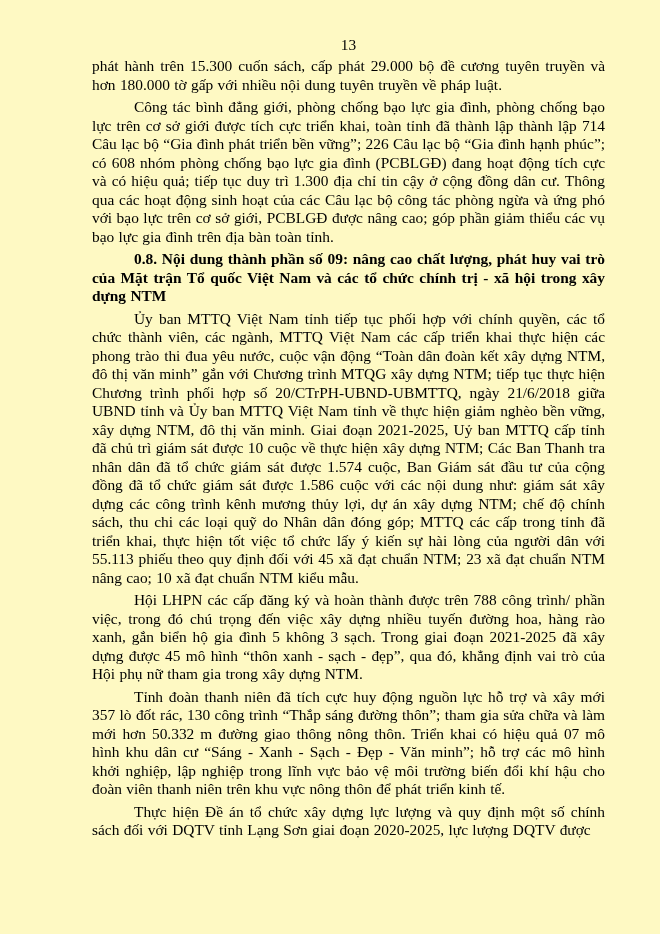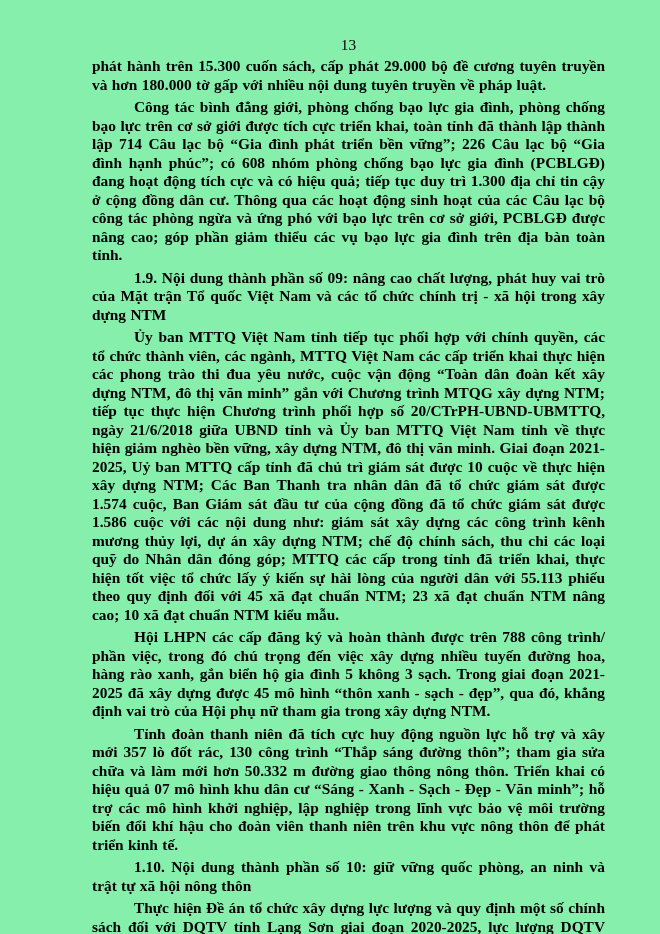--- a/index.html
+++ b/index.html
@@ -4,21 +4,21 @@
 <style>
   html, body {
     margin: 0;
     padding: 0;
     background: #ffffff;
   }
   .page {
     position: relative;
     width: 660px;
     height: 934px;
-    background: #86efac;
+    background: #fef9c3;
     color: #000000;
     font-family: "Liberation Serif", "DejaVu Serif", serif;
     overflow: hidden;
   }
   .page-number {
     position: absolute;
     top: 36px;
     left: 92px;
     width: 513px;
     text-align: center;
@@ -30,40 +30,38 @@
     top: 57px;
     left: 92px;
     width: 513px;
   }
   .doc-body p {
     margin: 4px 0 0 0;
     font-size: 15.4px;
     line-height: 18.5px;
     text-align: justify;
     word-spacing: 0.5px;
-    font-weight: bold;
   }
   .doc-body p:first-child {
     margin-top: 0;
   }
   .doc-body p.indent {
     text-indent: 42px;
   }
   .doc-body p.heading {
     font-weight: bold;
   }
 </style>
 </head>
 <body>
 
 <div class="page">
   <div class="page-number">13</div>
   <div class="doc-body" id="doc-body">
       <p class="paragraph">phát hành trên 15.300 cuốn sách, cấp phát 29.000 bộ đề cương tuyên truyền và hơn 180.000 tờ gấp với nhiều nội dung tuyên truyền về pháp luật.</p>
       <p class="paragraph indent">Công tác bình đẳng giới, phòng chống bạo lực gia đình, phòng chống bạo lực trên cơ sở giới được tích cực triển khai, toàn tỉnh đã thành lập thành lập 714 Câu lạc bộ “Gia đình phát triển bền vững”; 226 Câu lạc bộ “Gia đình hạnh phúc”; có 608 nhóm phòng chống bạo lực gia đình (PCBLGĐ) đang hoạt động tích cực và có hiệu quả; tiếp tục duy trì 1.300 địa chỉ tin cậy ở cộng đồng dân cư. Thông qua các hoạt động sinh hoạt của các Câu lạc bộ công tác phòng ngừa và ứng phó với bạo lực trên cơ sở giới, PCBLGĐ được nâng cao; góp phần giảm thiểu các vụ bạo lực gia đình trên địa bàn toàn tỉnh.</p>
-      <p class="heading indent">1.9. Nội dung thành phần số 09: nâng cao chất lượng, phát huy vai trò của Mặt trận Tổ quốc Việt Nam và các tổ chức chính trị - xã hội trong xây dựng NTM</p>
+      <p class="heading indent">0.8. Nội dung thành phần số 09: nâng cao chất lượng, phát huy vai trò của Mặt trận Tổ quốc Việt Nam và các tổ chức chính trị - xã hội trong xây dựng NTM</p>
       <p class="paragraph indent">Ủy ban MTTQ Việt Nam tỉnh tiếp tục phối hợp với chính quyền, các tổ chức thành viên, các ngành, MTTQ Việt Nam các cấp triển khai thực hiện các phong trào thi đua yêu nước, cuộc vận động “Toàn dân đoàn kết xây dựng NTM, đô thị văn minh” gắn với Chương trình MTQG xây dựng NTM; tiếp tục thực hiện Chương trình phối hợp số 20/CTrPH-UBND-UBMTTQ, ngày 21/6/2018 giữa UBND tỉnh và Ủy ban MTTQ Việt Nam tỉnh về thực hiện giảm nghèo bền vững, xây dựng NTM, đô thị văn minh. Giai đoạn 2021-2025, Uỷ ban MTTQ cấp tỉnh đã chủ trì giám sát được 10 cuộc về thực hiện xây dựng NTM; Các Ban Thanh tra nhân dân đã tổ chức giám sát được 1.574 cuộc, Ban Giám sát đầu tư của cộng đồng đã tổ chức giám sát được 1.586 cuộc với các nội dung như: giám sát xây dựng các công trình kênh mương thủy lợi, dự án xây dựng NTM; chế độ chính sách, thu chi các loại quỹ do Nhân dân đóng góp; MTTQ các cấp trong tỉnh đã triển khai, thực hiện tốt việc tổ chức lấy ý kiến sự hài lòng của người dân với 55.113 phiếu theo quy định đối với 45 xã đạt chuẩn NTM; 23 xã đạt chuẩn NTM nâng cao; 10 xã đạt chuẩn NTM kiểu mẫu.</p>
       <p class="paragraph indent">Hội LHPN các cấp đăng ký và hoàn thành được trên 788 công trình/ phần việc, trong đó chú trọng đến việc xây dựng nhiều tuyến đường hoa, hàng rào xanh, gắn biển hộ gia đình 5 không 3 sạch. Trong giai đoạn 2021-2025 đã xây dựng được 45 mô hình “thôn xanh - sạch - đẹp”, qua đó, khẳng định vai trò của Hội phụ nữ tham gia trong xây dựng NTM.</p>
       <p class="paragraph indent">Tỉnh đoàn thanh niên đã tích cực huy động nguồn lực hỗ trợ và xây mới 357 lò đốt rác, 130 công trình “Thắp sáng đường thôn”; tham gia sửa chữa và làm mới hơn 50.332 m đường giao thông nông thôn. Triển khai có hiệu quả 07 mô hình khu dân cư “Sáng - Xanh - Sạch - Đẹp - Văn minh”; hỗ trợ các mô hình khởi nghiệp, lập nghiệp trong lĩnh vực bảo vệ môi trường biến đổi khí hậu cho đoàn viên thanh niên trên khu vực nông thôn để phát triển kinh tế.</p>
-      <p class="heading indent">1.10. Nội dung thành phần số 10: giữ vững quốc phòng, an ninh và trật tự xã hội nông thôn</p>
       <p class="paragraph indent">Thực hiện Đề án tổ chức xây dựng lực lượng và quy định một số chính sách đối với DQTV tỉnh Lạng Sơn giai đoạn 2020-2025, lực lượng DQTV được</p>
     </div>
 </div>
 
 </body></html>

